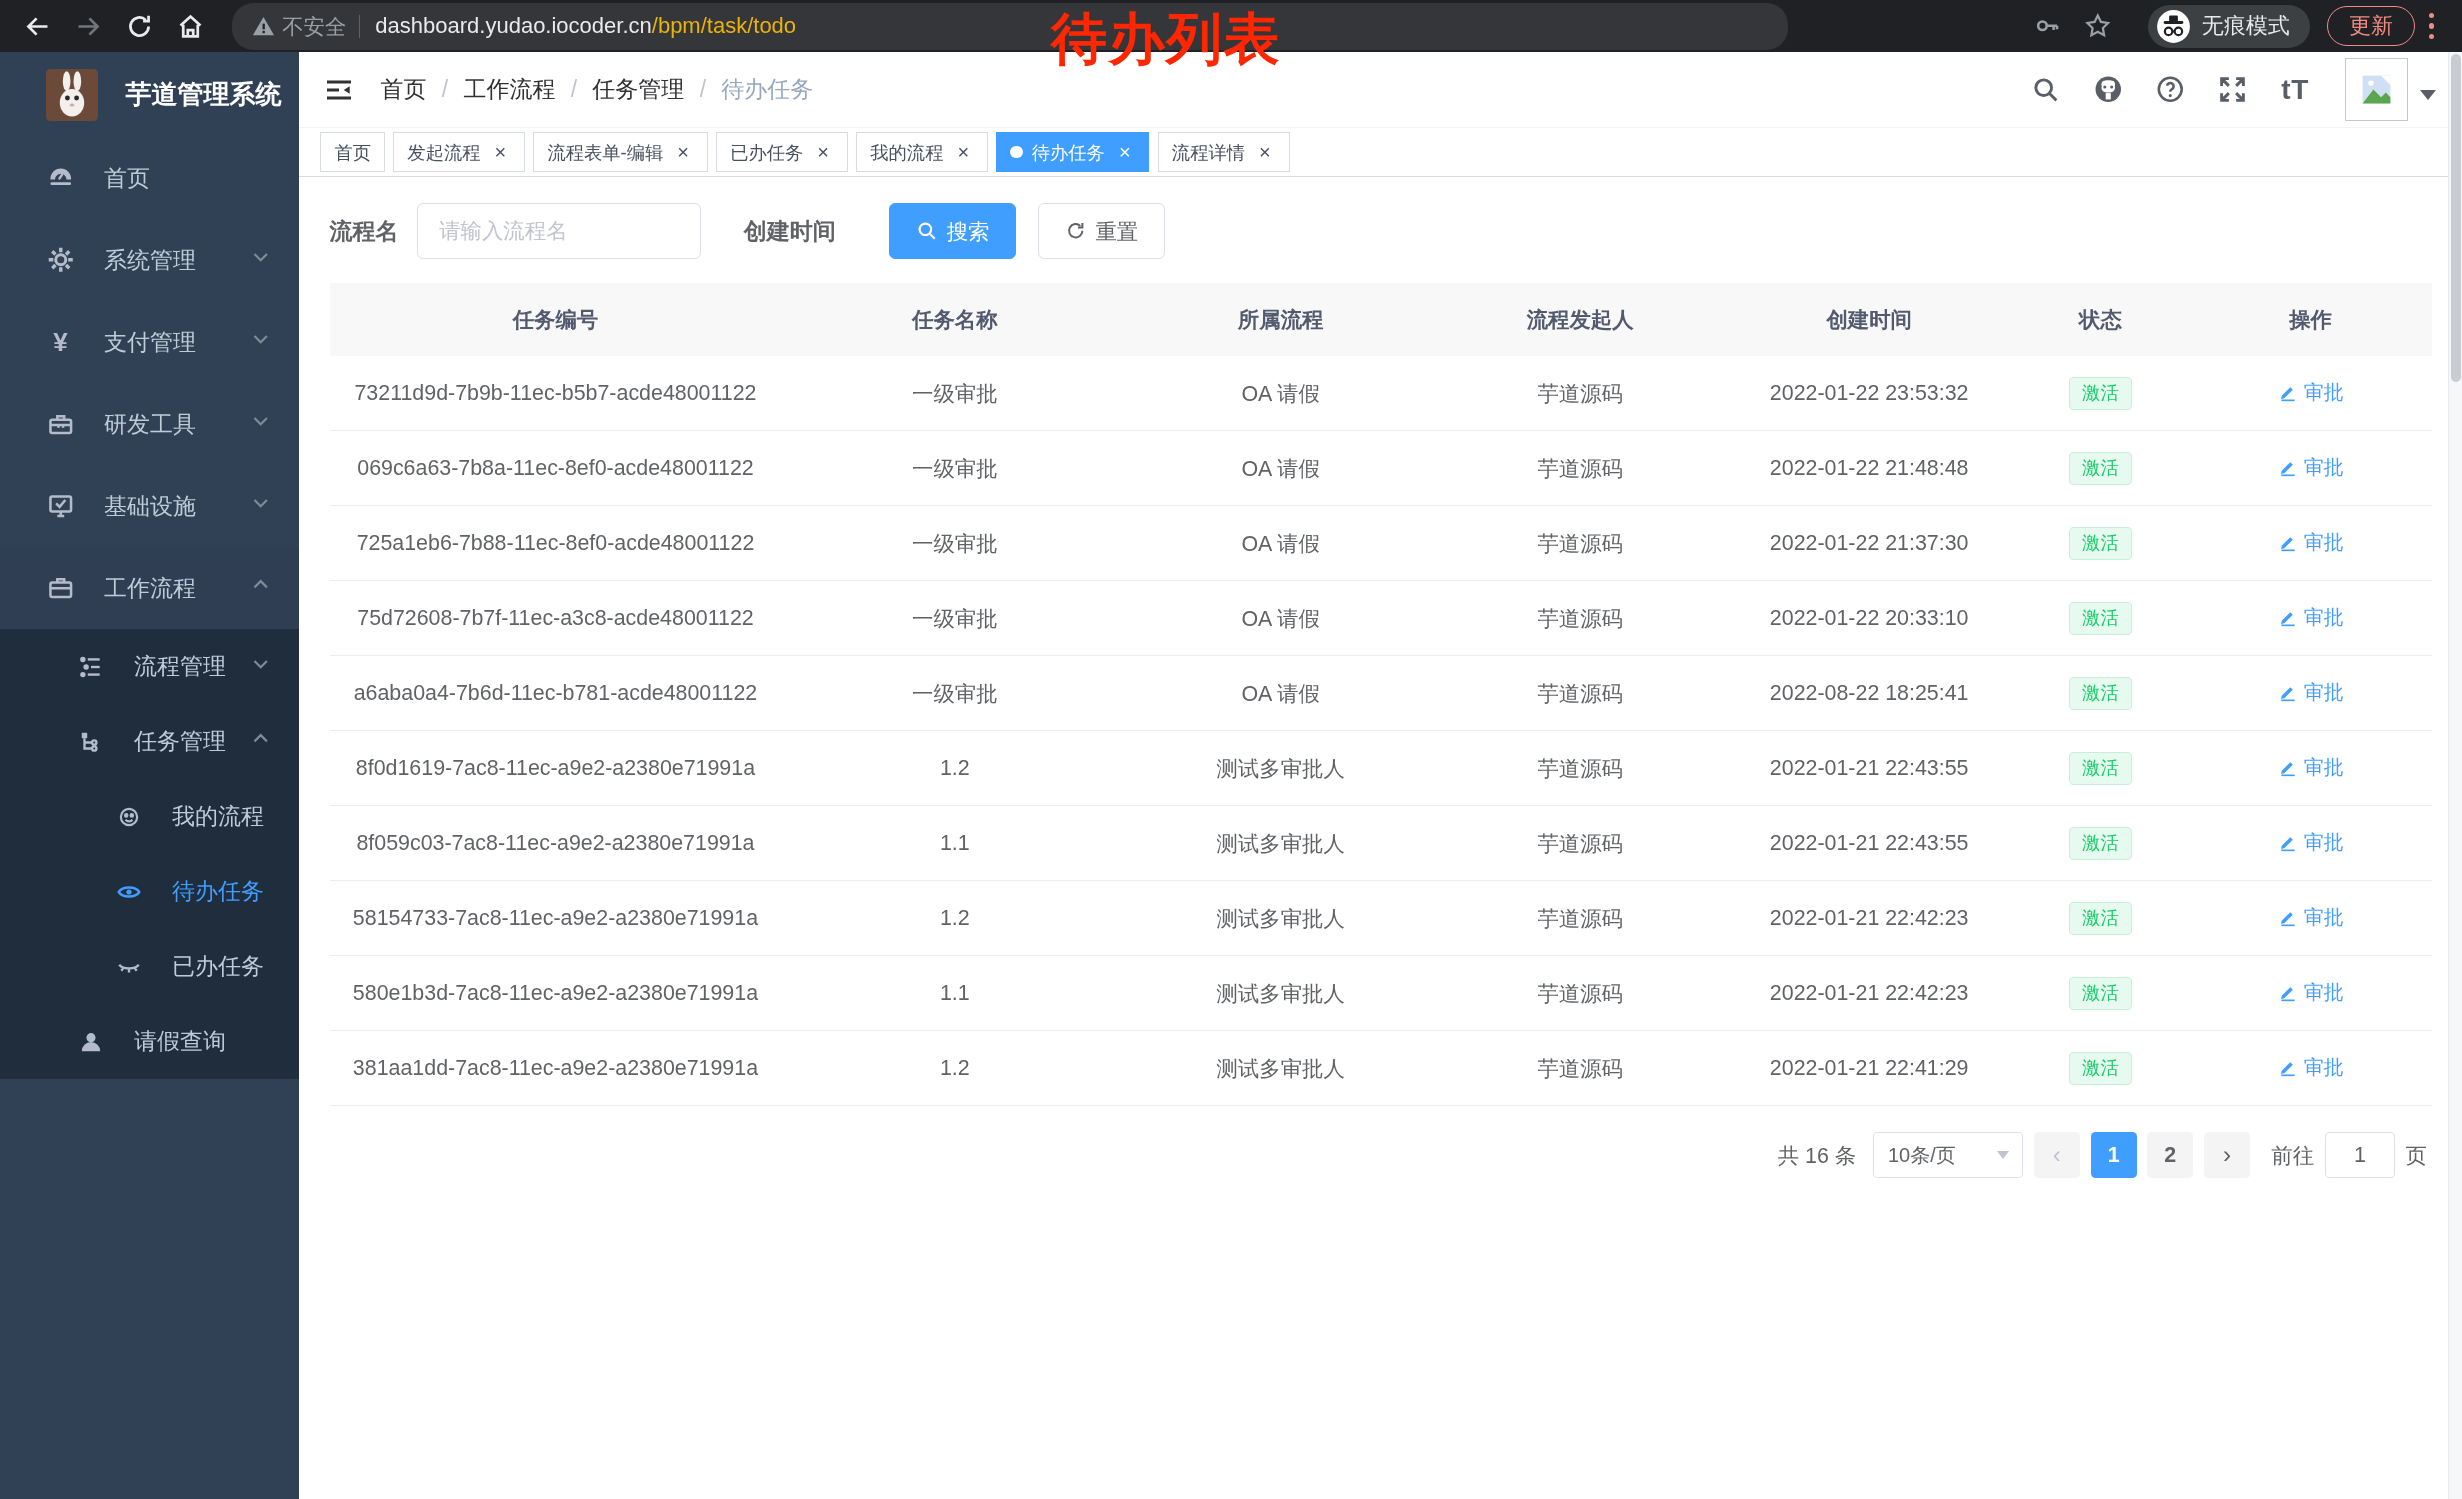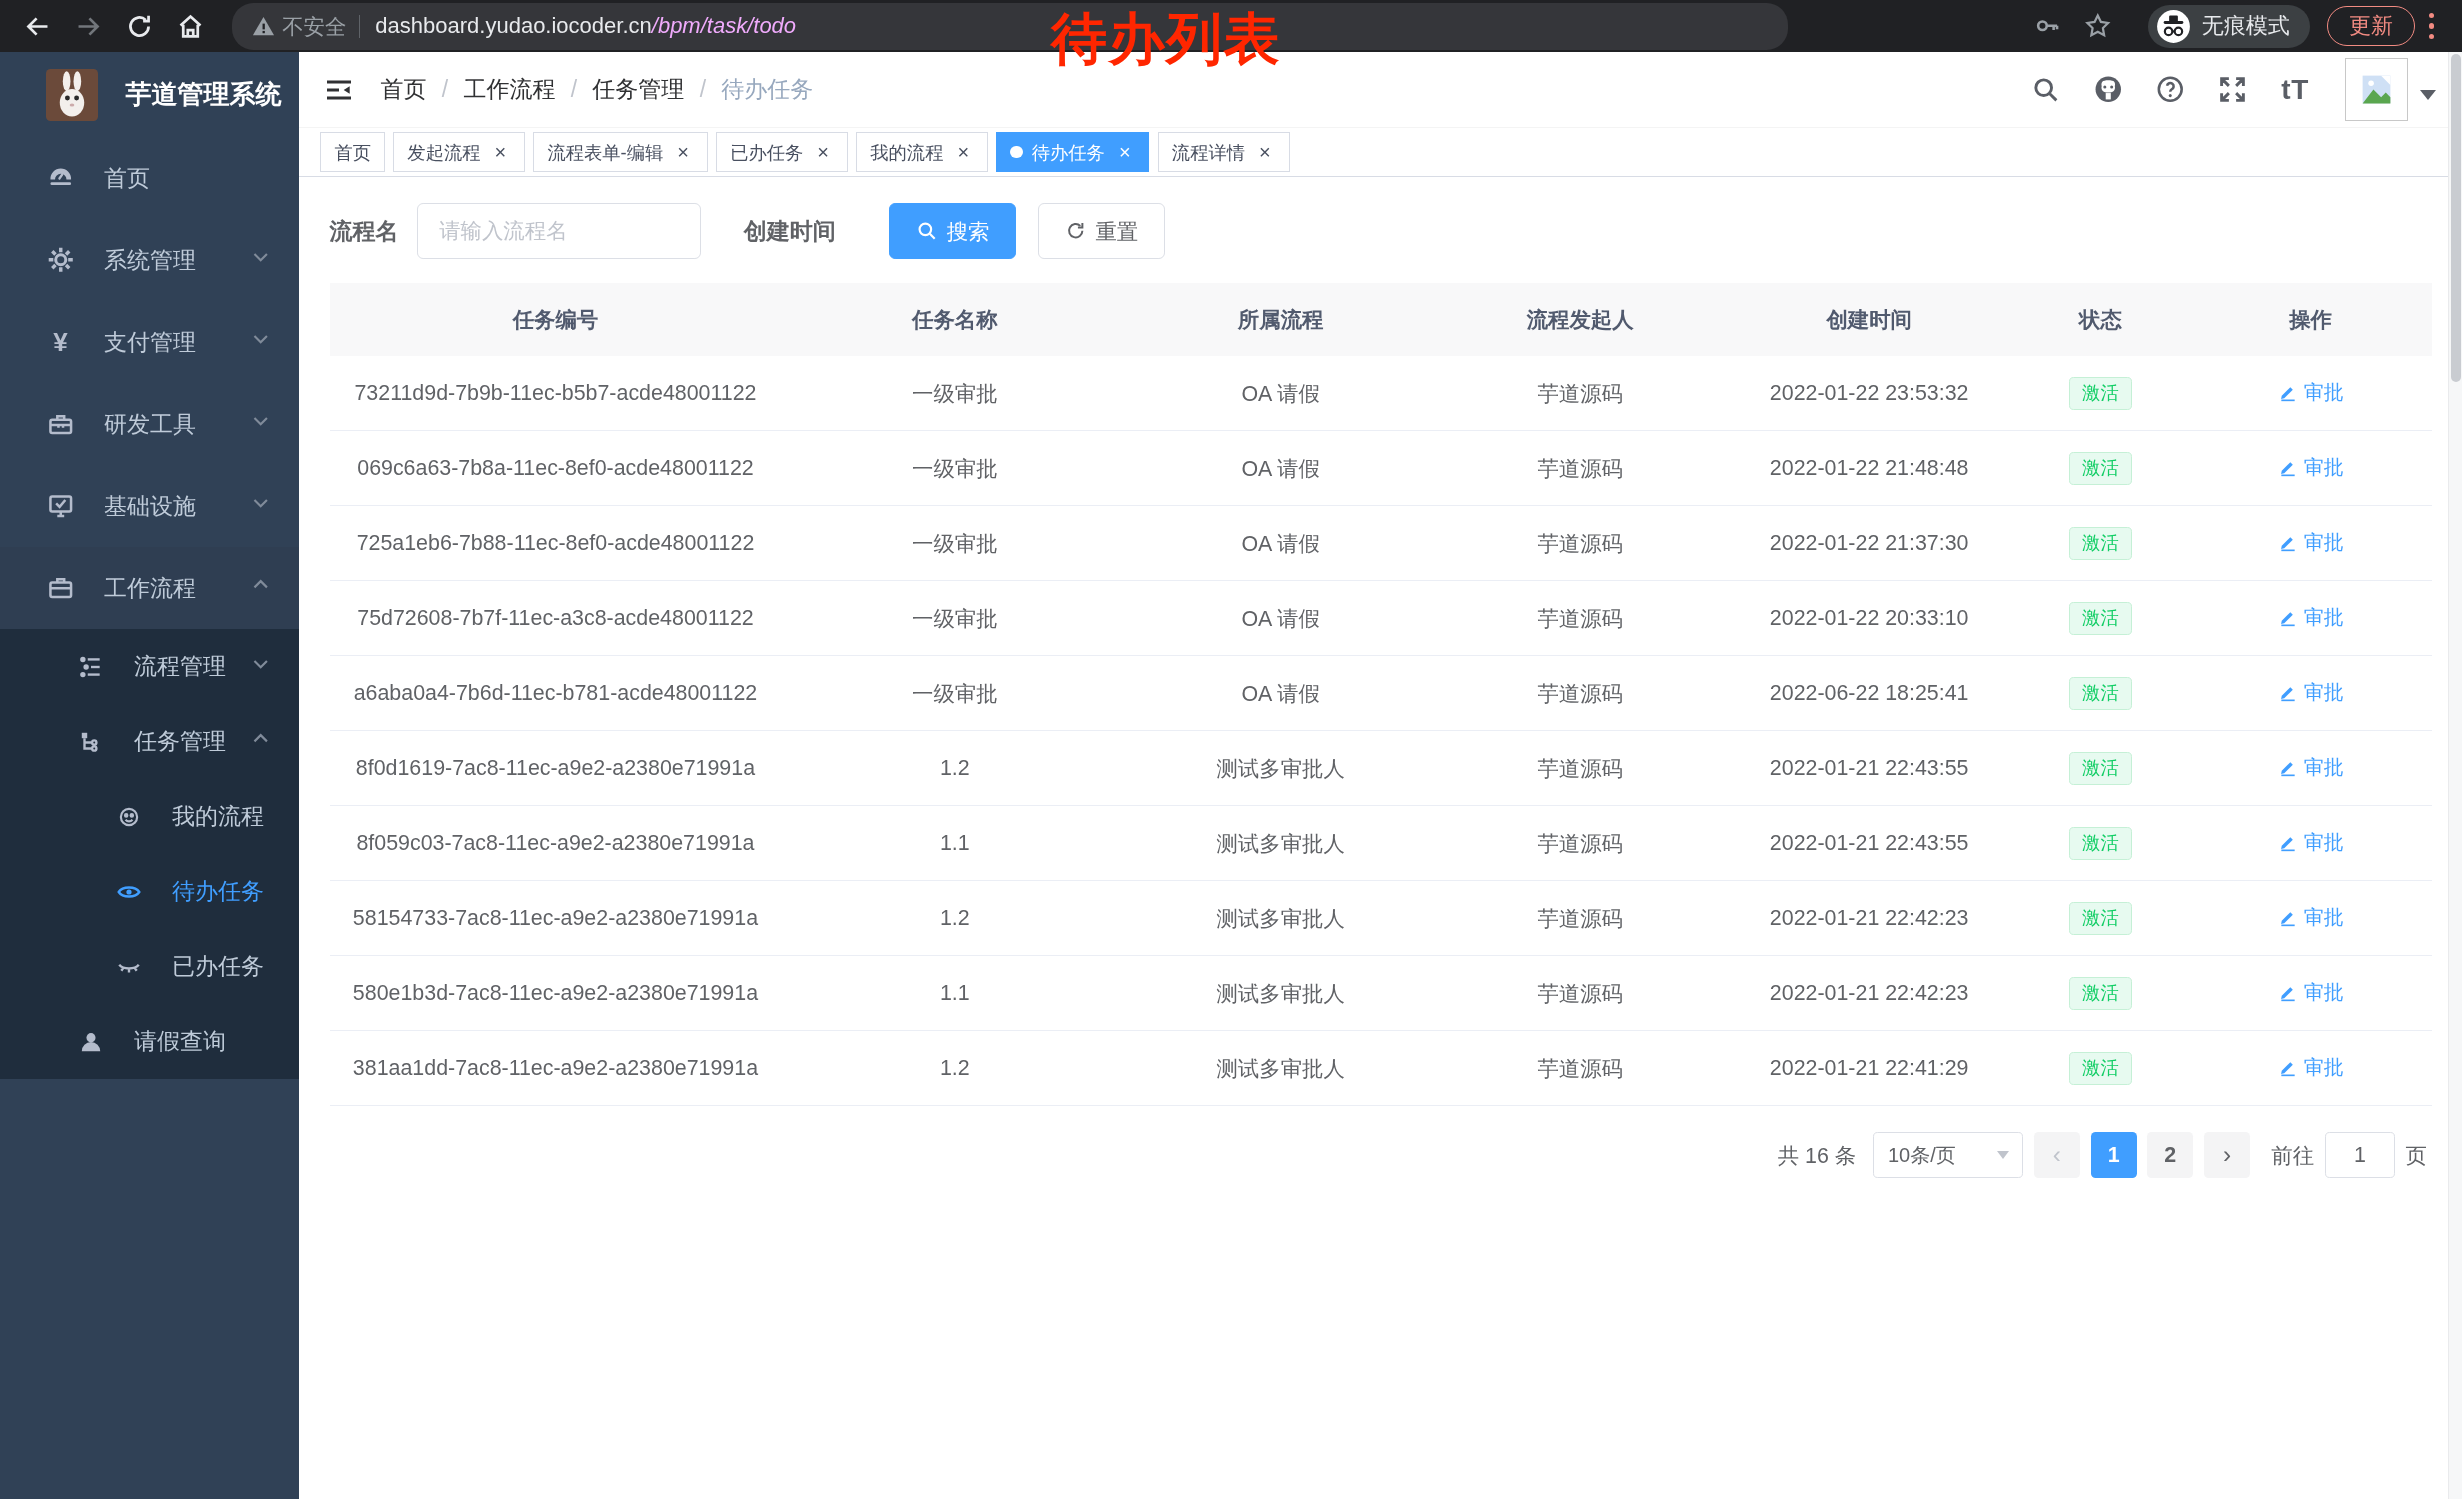--- a/index.html
+++ b/index.html
@@ -9,21 +9,21 @@
   
   .chrome { height:52px; background:#202124; display:flex; align-items:center;
     padding:0 20px; position:relative; z-index:5; }
   .chrome svg { flex:none; }
   .navbtn { width:34px; height:34px; margin-right:17px; display:flex; align-items:center; justify-content:center; }
   .addr { flex:none; width:1556px; height:47px; background:#35363a; border-radius:21.4px;
     display:flex; align-items:center; padding:0 20px; margin-left:7.6px; }
   .addr .sec { color:#9aa0a6; font-size:21.4px; margin:0 12.2px 0 7.6px; }
   .addr .sep { width:1.5px; height:23px; background:#5f6368; margin-right:15.3px; }
   .addr .url { font-size:22px; color:#e8eaed; white-space:nowrap; }
-  .addr .url .path { color:#f0abfc;font-style:italic; }
+  .addr .url .path { color:#eab308; }
   .chrome .spacer { flex:1; }
   .incog { height:43px; background:#3c4043; border-radius:23px; display:flex; align-items:center;
     padding:0 20px 0 7.6px; margin:0 17px; }
   .incog .txt { color:#e8eaed; font-size:22px; margin-left:10.7px; }
   .updbtn { height:40px; border:1.5px solid #f28b82; border-radius:21.4px; color:#f28b82;
     font-size:22px; display:flex; align-items:center; padding:0 21.4px; }
   .dots3 { display:flex; flex-direction:column; gap:5.3px; margin:0 7.6px 0 13.7px; }
   .dots3 i { width:5.3px; height:5.3px; border-radius:50%; background:#f28b82; }
 
   
@@ -554,21 +554,21 @@
                   </svg>
         <span>审批</span>
       </span>
     </div>
   </div>
             <div class="tbl-row">
     <div class="cell col-id">a6aba0a4-7b6d-11ec-b781-acde48001122</div>
     <div class="cell col-name">一级审批</div>
     <div class="cell col-process">OA 请假</div>
     <div class="cell col-starter">芋道源码</div>
-    <div class="cell col-time">2022-06-22 18:25:41</div>
+    <div class="cell col-time">2022-08-22 18:25:41</div>
     <div class="cell col-status"><span class="badge">激活</span></div>
     <div class="cell col-action">
       <span class="action-link">
         <svg width="20" height="20" viewBox="0 0 24 24">
                     <path d="M4.5 16.5 14.8 6.2l3 3L7.5 19.5l-3.8.8z" fill="#409eff"></path>
                     <path d="M4 22h16" stroke="#409eff" stroke-width="2"></path>
                   </svg>
         <span>审批</span>
       </span>
     </div>

